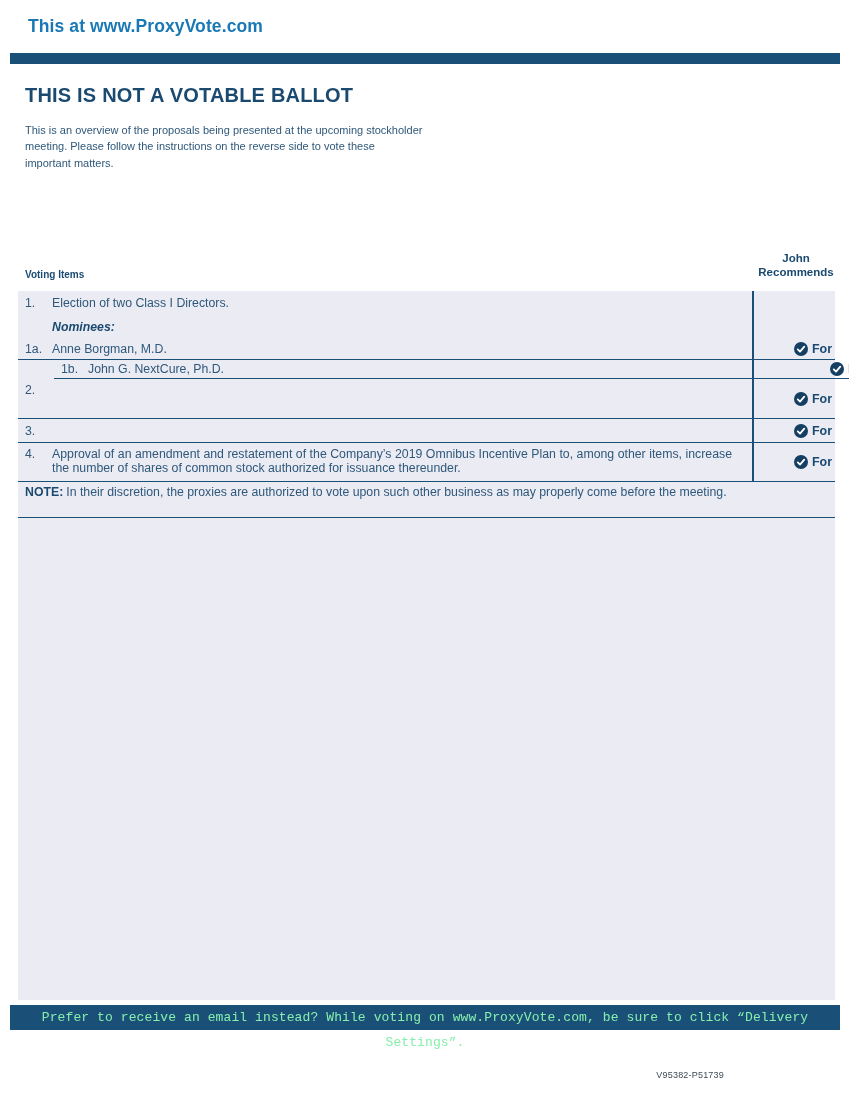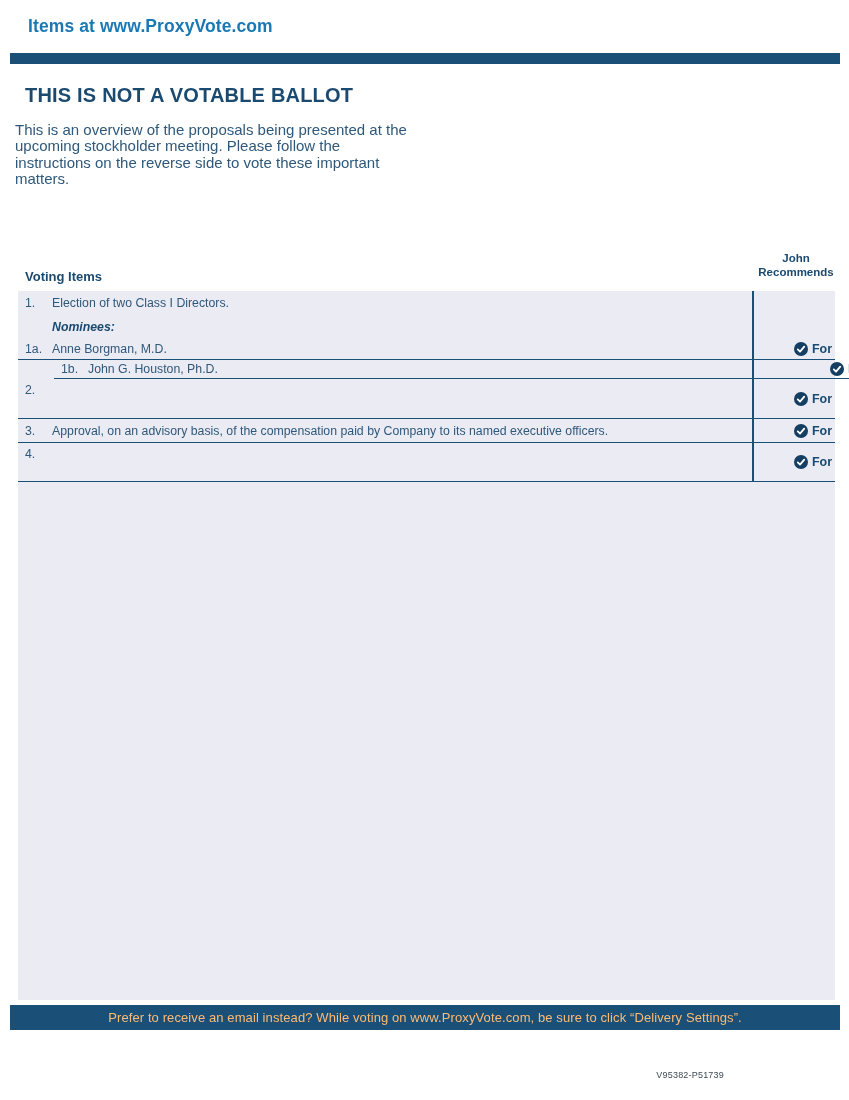--- a/index.html
+++ b/index.html
@@ -25,26 +25,26 @@
   .header-rule{
     position:absolute;left:10px;top:53px;width:830px;height:11px;
     background:var(--navy);
   }
   .notice-heading{
     position:absolute;left:25px;top:84px;
     font-size:20px;font-weight:bold;color:var(--navy-text);
     letter-spacing:.2px;
   }
   .notice-body{
-    position:absolute;left:15px;top:122px;width:398px;
-    font-size:15px;line-height:16.4px;color:var(--ink);
+    position:absolute;left:25px;top:122px;width:398px;
+    font-size:11px;line-height:16.4px;color:var(--ink);
   }
   .col-items-header{
     position:absolute;left:25px;top:269px;
-    font-size:13px;font-weight:bold;color:var(--navy-text);
+    font-size:10px;font-weight:bold;color:var(--navy-text);
   }
   .col-recommend-header{
     position:absolute;left:754px;top:252px;width:84px;
     font-size:11.5px;font-weight:bold;color:var(--navy-text);
     line-height:13.5px;text-align:center;
   }
   .table{
     position:absolute;left:18px;top:291px;width:817px;height:709px;
     background:var(--lavender);
   }
@@ -84,34 +84,34 @@
   .rec{
     position:absolute;left:756px;top:0;bottom:0;width:78px;
     display:flex;align-items:center;gap:4px;justify-content:center;
   }
   .rec svg{width:14px;height:14px;flex:0 0 auto;}
   .rec-label{
     font-size:12.5px;font-weight:bold;color:var(--navy-text);
   }
   .footer-banner{
     position:absolute;left:10px;top:1005px;width:830px;height:25px;
-    background:var(--navy);color:#fdba74;
-    font-size:13px;line-height:25px;text-align:center;letter-spacing:.1px;
+    background:var(--navy);color:#86efac;
+    font-size:13px;line-height:25px;text-align:center;letter-spacing:.1px;font-family:Liberation Mono, monospace;
   }
   .doc-code{
     position:absolute;left:0;top:1070px;width:724px;
     font-size:9px;color:var(--code-gray);text-align:right;letter-spacing:.2px;
   }
 </style>
 </head>
 <body>
 
 <div>
 
-  <div class="header-title">Items at www.ProxyVote.com</div>
+  <div class="header-title">This at www.ProxyVote.com</div>
   <div class="header-rule"></div>
 
   <div class="notice-heading">THIS IS NOT A VOTABLE BALLOT</div>
   <div class="notice-body">This is an overview of the proposals being presented at the upcoming stockholder meeting. Please follow the instructions on the reverse side to vote these important matters.</div>
 
   <div class="col-items-header">Voting Items</div>
   <div class="col-recommend-header">
     <div>John</div>
     <div>Recommends</div>
   </div>
@@ -134,21 +134,21 @@
         <svg viewBox="0 0 16 16">
             <circle cx="8" cy="8" r="8" fill="#143f62"></circle>
             <path d="M4.3 8.4 L6.9 10.9 L11.7 5.3" stroke="#ffffff" stroke-width="2.1" fill="none" stroke-linecap="round" stroke-linejoin="round"></path>
           </svg>
         <span class="rec-label">For</span>
       </span>
     </div>
 
     <div class="row single r-1b">
       <span class="num">1b.</span>
-      <span class="txt">John G. Houston, Ph.D.</span>
+      <span class="txt">John G. NextCure, Ph.D.</span>
       <span class="rec">
         <svg viewBox="0 0 16 16">
             <circle cx="8" cy="8" r="8" fill="#143f62"></circle>
             <path d="M4.3 8.4 L6.9 10.9 L11.7 5.3" stroke="#ffffff" stroke-width="2.1" fill="none" stroke-linecap="round" stroke-linejoin="round"></path>
           </svg>
         <span class="rec-label">For</span>
       </span>
     </div>
 
     <div class="row multi r-2">
@@ -157,41 +157,46 @@
         <svg viewBox="0 0 16 16">
             <circle cx="8" cy="8" r="8" fill="#143f62"></circle>
             <path d="M4.3 8.4 L6.9 10.9 L11.7 5.3" stroke="#ffffff" stroke-width="2.1" fill="none" stroke-linecap="round" stroke-linejoin="round"></path>
           </svg>
         <span class="rec-label">For</span>
       </span>
     </div>
 
     <div class="row single r-3">
       <span class="num">3.</span>
-      <span class="txt">Approval, on an advisory basis, of the compensation paid by Company to its named executive officers.</span>
       <span class="rec">
         <svg viewBox="0 0 16 16">
             <circle cx="8" cy="8" r="8" fill="#143f62"></circle>
             <path d="M4.3 8.4 L6.9 10.9 L11.7 5.3" stroke="#ffffff" stroke-width="2.1" fill="none" stroke-linecap="round" stroke-linejoin="round"></path>
           </svg>
         <span class="rec-label">For</span>
       </span>
     </div>
 
     <div class="row multi r-4">
       <span class="num">4.</span>
-      <span class="rec">
-        <svg viewBox="0 0 16 16">
-            <circle cx="8" cy="8" r="8" fill="#143f62"></circle>
-            <path d="M4.3 8.4 L6.9 10.9 L11.7 5.3" stroke="#ffffff" stroke-width="2.1" fill="none" stroke-linecap="round" stroke-linejoin="round"></path>
-          </svg>
-        <span class="rec-label">For</span>
-      </span>
-    </div>
-
+      <span class="txt">Approval of an amendment and restatement of the Company’s 2019 Omnibus Incentive Plan to, among other items, increase the number of shares of common stock authorized for issuance thereunder.</span>
+      <span class="rec">
+        <svg viewBox="0 0 16 16">
+            <circle cx="8" cy="8" r="8" fill="#143f62"></circle>
+            <path d="M4.3 8.4 L6.9 10.9 L11.7 5.3" stroke="#ffffff" stroke-width="2.1" fill="none" stroke-linecap="round" stroke-linejoin="round"></path>
+          </svg>
+        <span class="rec-label">For</span>
+      </span>
+    </div>
+
+    <div class="row r-note">
+      <div class="note-txt">
+        <span class="note-label">NOTE:</span><span>In their discretion, the proxies are authorized to vote upon such other business as may properly come before the meeting.</span>
+      </div>
+    </div>
 
     <div class="vdivider"></div>
   </div>
 
   <div class="footer-banner">Prefer to receive an email instead? While voting on www.ProxyVote.com, be sure to click “Delivery Settings”.</div>
   <div class="doc-code">V95382-P51739</div>
 
 </div>
 
 </body></html>

